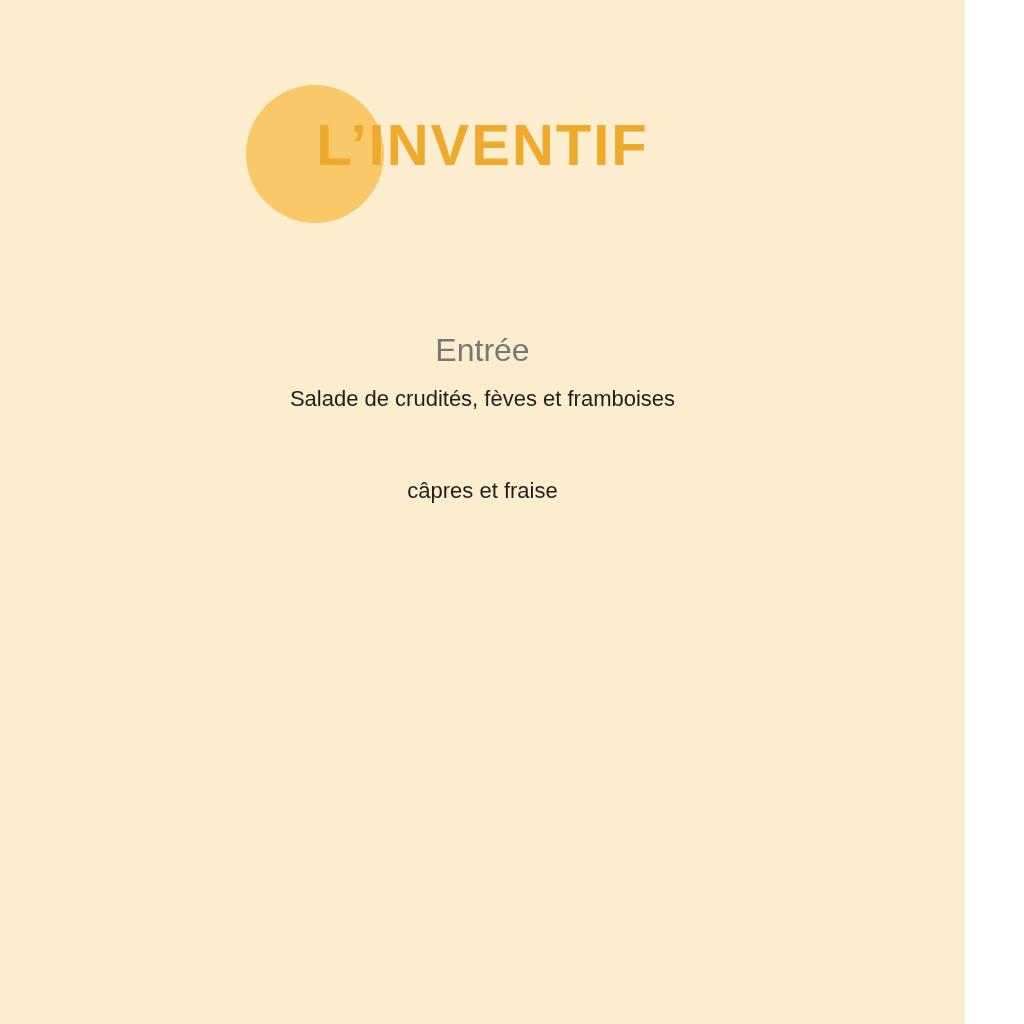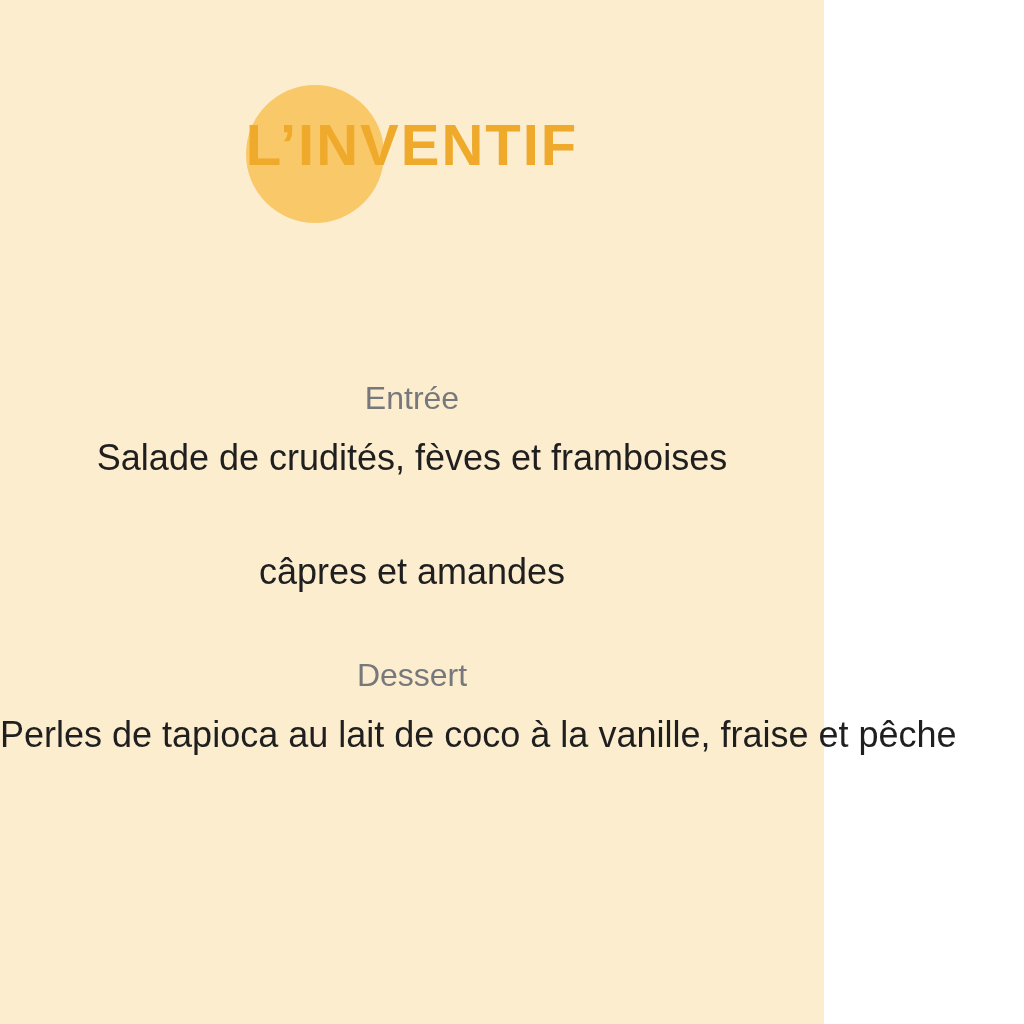--- a/index.html
+++ b/index.html
@@ -7,21 +7,21 @@
     padding: 0;
   }
   body {
     width: 1024px;
     height: 1024px;
     overflow: hidden;
     font-family: "Liberation Sans", sans-serif;
   }
   .card {
     position: relative;
-    width: 824px;
+    width: 965px;
     height: 1024px;
     background: #FCEDCE;
   }
   .accent-circle {
     position: absolute;
     left: 246px;
     top: 85px;
     width: 138px;
     height: 138px;
     border-radius: 50%;
@@ -48,52 +48,47 @@
     top: 333px;
     text-align: center;
   }
   .section-header {
     font-size: 32px;
     color: #77787B;
     line-height: 1.1;
     white-space: nowrap;
   }
   .dish-line {
-    font-size: 36px;
+    font-size: 22px;
     color: #1F1F1F;
     line-height: 1.55;
     white-space: nowrap;
   }
   .section {
     margin-bottom: 58px;
   }
   .section .section-header {
     margin-bottom: 14px;
-    margin-top: 48px;
   }
 </style>
 </head>
 <body>
 
 <div class="card">
 
   <div class="accent-circle"></div>
 
   <div class="title">L’INVENTIF</div>
 
   <div class="menu">
 
     <div class="section">
       <div class="section-header">Entrée</div>
       <div class="dish-line">Salade de crudités, fèves et framboises</div>
     </div>
 
     <div class="section">
-      <div class="dish-line">câpres et amandes</div>
+      <div class="dish-line">câpres et fraise</div>
     </div>
 
-    <div class="section">
-      <div class="section-header">Dessert</div>
-      <div class="dish-line">Perles de tapioca au lait de coco à la vanille, fraise et pêche</div>
-    </div>
 
   </div>
 </div>
 
 </body></html>

